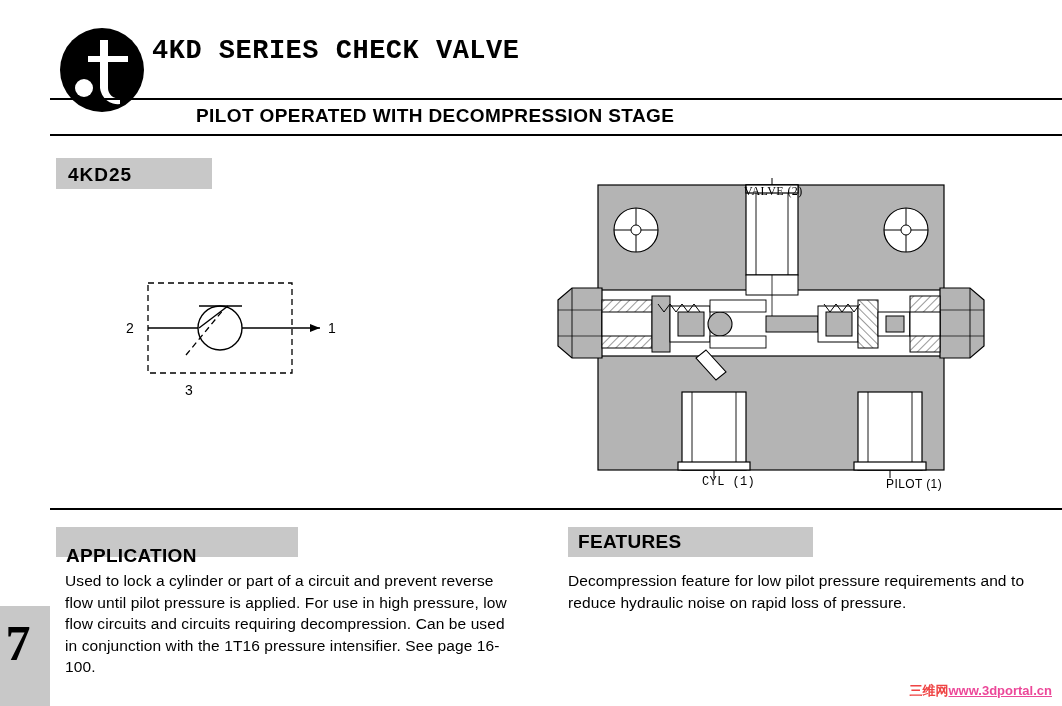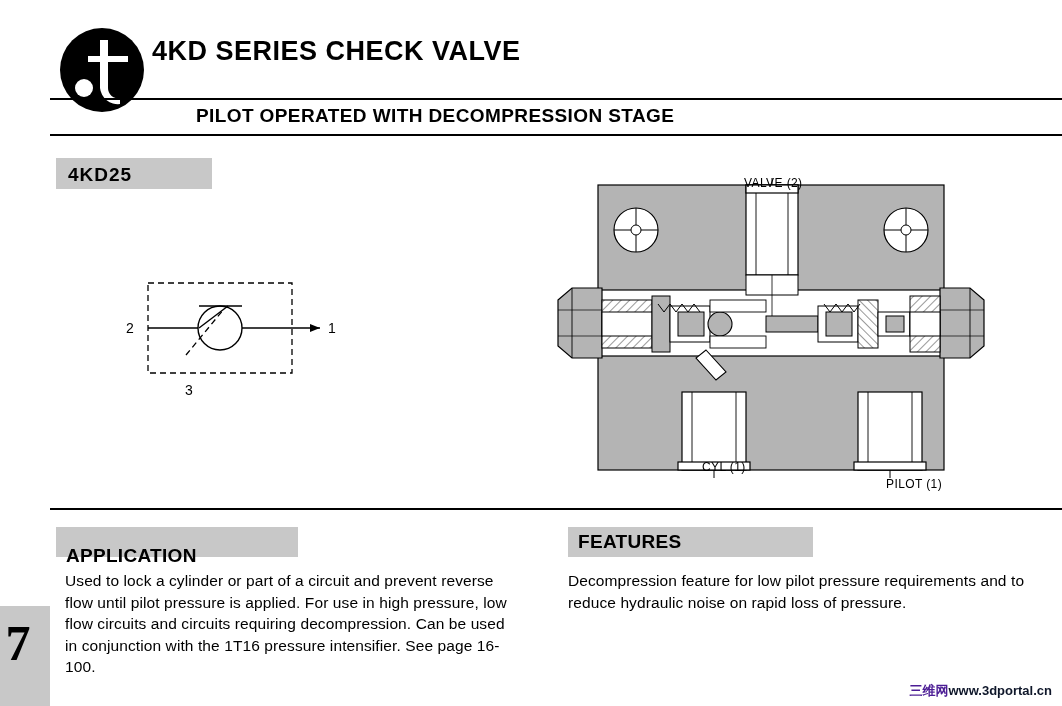--- a/index.html
+++ b/index.html
@@ -36,20 +36,21 @@
   #logo svg { display: block; }
 
   #title-main {
     position: absolute;
     left: 152px;
     top: 36px;
     font-size: 27px;
     font-weight: bold;
     letter-spacing: 0.5px;
     white-space: nowrap;
+    font-family: Liberation Mono, monospace;
   }
   #title-sub {
     position: absolute;
     left: 152px;
     top: 105px;
     font-size: 19px;
     font-weight: bold;
     letter-spacing: 0.4px;
     white-space: nowrap;
     margin-left: 44px;
@@ -157,35 +158,35 @@
     top: 160px;
     width: 500px;
     height: 345px;
   }
 
   .cut-label {
     position: absolute;
     font-size: 12px;
     letter-spacing: 0.4px;
   }
-  #label-valve { left: 744px; top: 176px; }
-  #label-cyl   { left: 702px; top: 460px; }
+  #label-valve { left: 744px; top: 184px; font-family: Liberation Serif, serif; }
+  #label-cyl   { left: 702px; top: 475px; font-family: Liberation Mono, monospace; }
   #label-pilot { left: 886px; top: 477px; }
 
   
   #watermark {
     position: absolute;
     right: 10px;
     bottom: 6px;
     font-size: 13px;
     font-weight: bold;
     white-space: nowrap;
   }
-  #watermark .wm-cn { color: #4c1d95; font-family: Liberation Serif, serif; }
-  #watermark .wm-url { color: #0f172a; }
+  #watermark .wm-cn { color: #ef4444; font-family: Liberation Serif, serif; }
+  #watermark .wm-url { color: #ec4899; text-decoration: underline; }
 </style>
 </head>
 <body>
 
 <div id="page">
 
   <div id="logo">
     <svg width="88" height="88" viewBox="0 0 88 88" xmlns="http://www.w3.org/2000/svg">
       <path d="M44 2 A42 42 0 1 0 44 86 A42 42 0 1 0 44 2 Z" fill="#000000"></path>
       <path d="M50 14 L50 30 L70 30 L70 36 L50 36 L50 62 A10 10 0 0 0 62 72 L62 78 A18 18 0 0 1 42 62 L42 36 L30 36 L30 30 L42 30 L42 14 Z" fill="#ffffff"></path>

